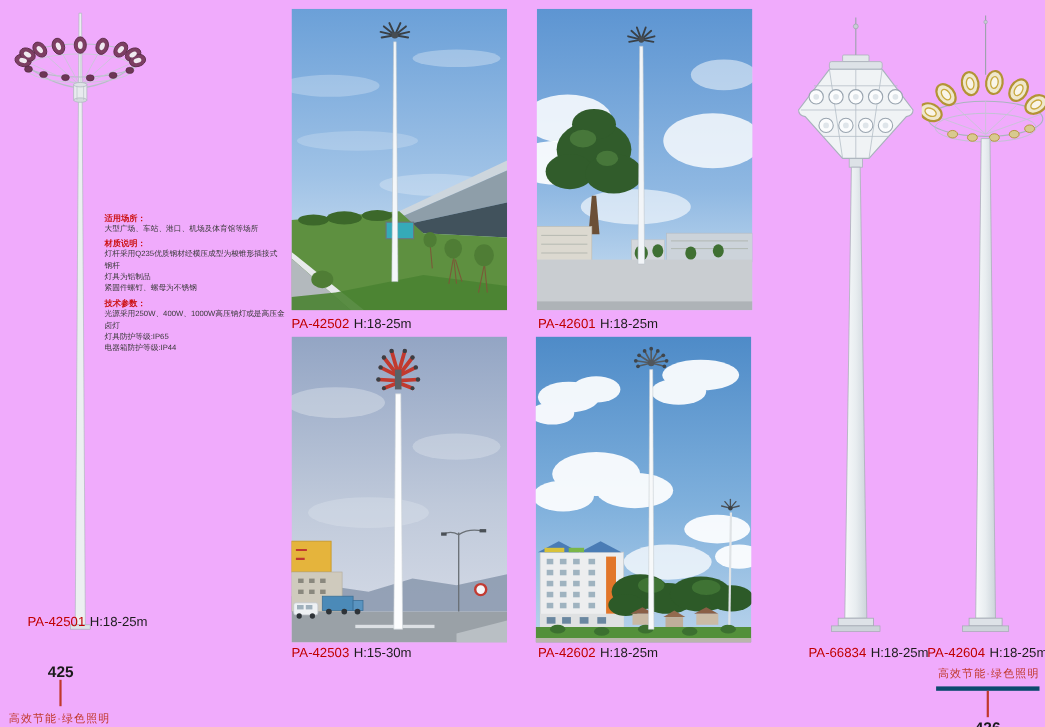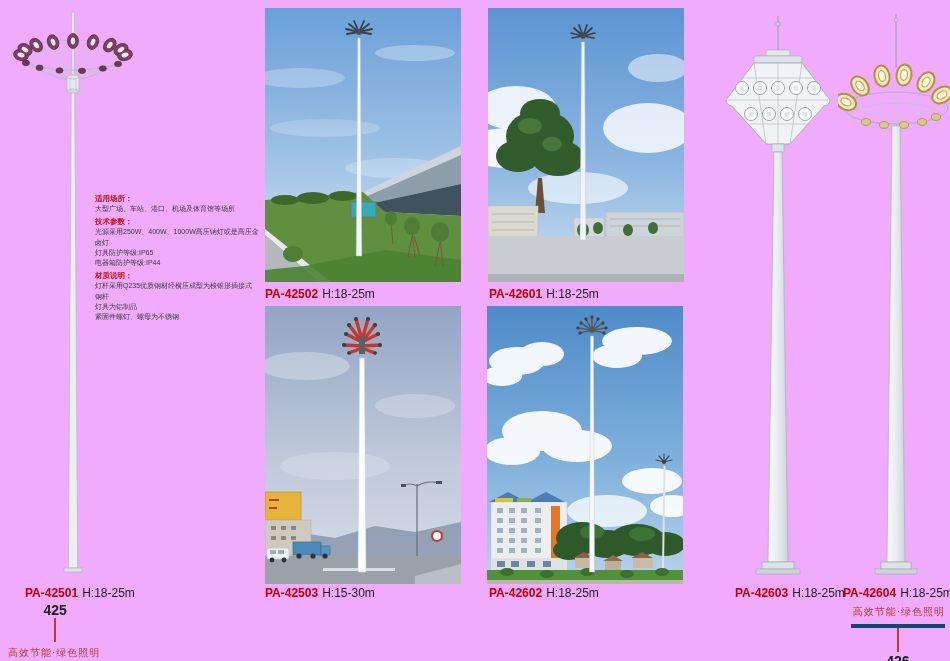--- a/index.html
+++ b/index.html
@@ -6,21 +6,21 @@
   .page{position:relative;width:950px;height:661px;background:#f0abfc;overflow:hidden;
         font-family:"Liberation Sans","DejaVu Sans",sans-serif;}
   .illus,.photo{position:absolute;display:block;}
   
   .specs{position:absolute;left:95px;top:191px;width:164px;color:#3a3a3a;}
   .specs .sec{margin-bottom:1px;}
   .specs .h{font-size:7.5px;line-height:11px;font-weight:bold;color:#cc1111;margin-top:2px;}
   .specs .l{font-size:7px;line-height:10.3px;letter-spacing:0;}
   
   .plabel{position:absolute;white-space:nowrap;font-size:12px;line-height:14px;}
-  .plabel .model{color:#c00000;font-weight:bold;}
+  .plabel .model{color:#c00000;font-weight:normal;}
   .plabel .ph{color:#1d1d1d;margin-left:4px;}
   
   .footer{position:absolute;display:flex;align-items:center;flex-direction:column;}
   .footer-left{left:8px;top:601px;}
   .footer-right{right:5px;top:601px;}
   .pnum{font-size:14px;font-weight:bold;color:#1a1a1a;margin-top:1px;}
   .fbar{display:inline-block;width:2px;height:24px;background:#c0392b;margin:0 4px;}
   .fslogan{font-size:10px;font-weight:normal;color:#c0392b;letter-spacing:1px;
            padding:4px 2px 5px 0;border-bottom:4px solid #0c4a6e;}
   .footer-right .fslogan{padding:4px 0 5px 2px;}
@@ -85,30 +85,30 @@
     </g>
     <rect x="56" y="560" width="18" height="4" fill="#dde2e7" stroke="#a8b0b8" stroke-width="0.6"></rect>
   </svg>
 
   <div class="specs">
     <div class="sec">
       <div class="h">适用场所：</div>
       <div class="l">大型广场、车站、港口、机场及体育馆等场所</div>
     </div>
     <div class="sec">
+      <div class="h">材质说明：</div>
+      <div class="l">灯杆采用Q235优质钢材经横压成型为梭锥形插接式钢杆</div>
+      <div class="l">灯具为铝制品</div>
+      <div class="l">紧固件螺钉、螺母为不锈钢</div>
+    </div>
+    <div class="sec">
       <div class="h">技术参数：</div>
       <div class="l">光源采用250W、400W、1000W高压钠灯或是高压金卤灯</div>
       <div class="l">灯具防护等级:IP65</div>
       <div class="l">电器箱防护等级:IP44</div>
-    </div>
-    <div class="sec">
-      <div class="h">材质说明：</div>
-      <div class="l">灯杆采用Q235优质钢材经横压成型为梭锥形插接式钢杆</div>
-      <div class="l">灯具为铝制品</div>
-      <div class="l">紧固件螺钉、螺母为不锈钢</div>
     </div>
   </div>
 
   <svg class="photo" style="left:265px;top:8px" width="196" height="274" viewBox="0 0 196 274">
     <defs>
       <linearGradient id="sky1" x1="0" y1="0" x2="0" y2="1">
         <stop offset="0" stop-color="#6ba0d8"></stop>
           <stop offset="0.55" stop-color="#9fc2e6"></stop>
           <stop offset="1" stop-color="#d9e7f3"></stop>
       </linearGradient>
@@ -531,31 +531,31 @@
     <rect x="43" y="554" width="30" height="7" fill="#dde2e7" stroke="#a0a8b0" stroke-width="0.7"></rect>
     <rect x="37" y="561" width="42" height="5" fill="#ccd3d9" stroke="#a0a8b0" stroke-width="0.6"></rect>
   </svg>
 
   <div class="plabel" style="left:265px;top:287px">
     <span class="model">PA-42502</span><span class="ph">H:18-25m</span>
   </div>
   <div class="plabel" style="left:489px;top:287px">
     <span class="model">PA-42601</span><span class="ph">H:18-25m</span>
   </div>
-  <div class="plabel" style="left:25px;top:586px">
+  <div class="plabel" style="left:25px;top:558px">
     <span class="model">PA-42501</span><span class="ph">H:18-25m</span>
   </div>
   <div class="plabel" style="left:265px;top:586px">
     <span class="model">PA-42503</span><span class="ph">H:15-30m</span>
   </div>
   <div class="plabel" style="left:489px;top:586px">
     <span class="model">PA-42602</span><span class="ph">H:18-25m</span>
   </div>
   <div class="plabel" style="left:735px;top:586px">
-    <span class="model">PA-42603</span><span class="ph">H:18-25m</span>
+    <span class="model">PA-66834</span><span class="ph">H:18-25m</span>
   </div>
   <div class="plabel" style="left:843px;top:586px">
     <span class="model">PA-42604</span><span class="ph">H:18-25m</span>
   </div>
 
   <div class="footer footer-left">
     <span class="pnum">425</span>
     <span class="fbar"></span>
     <span class="fslogan">高效节能·绿色照明</span>
   </div>

